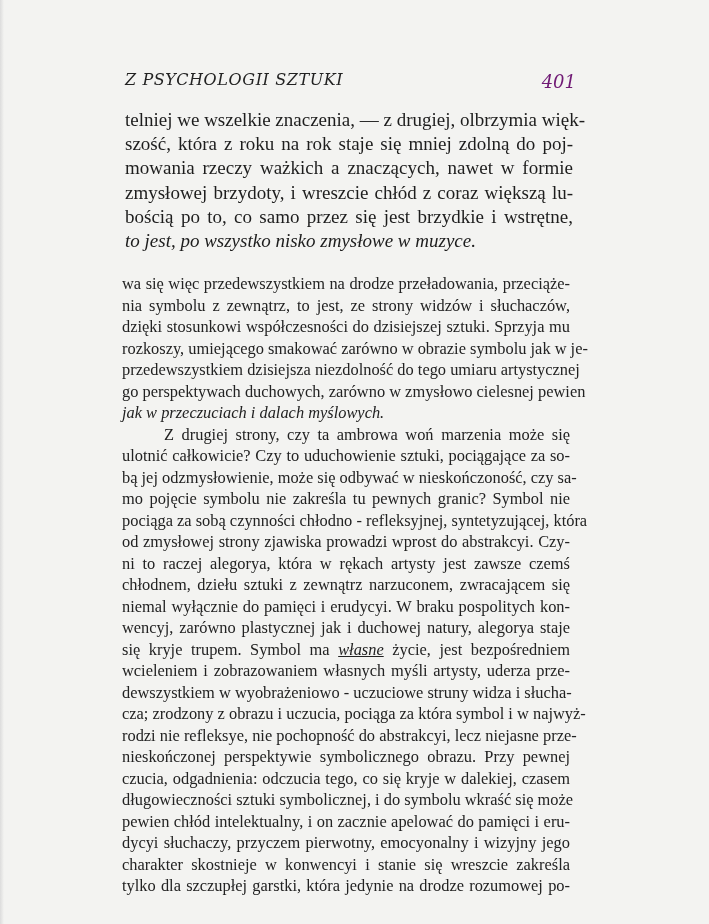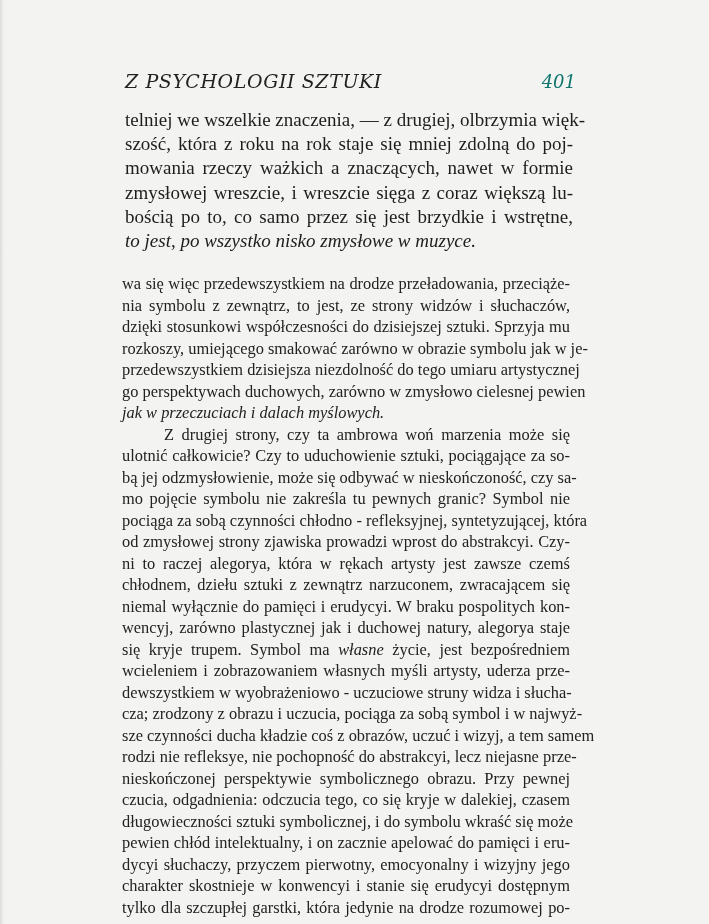--- a/index.html
+++ b/index.html
@@ -26,30 +26,30 @@
       top: 70px;
       width: 445px;
       height: 28px;
       font-family: "DejaVu Serif", serif;
       font-style: italic;
     }
     .running-title {
       position: absolute;
       left: 0;
       top: 0;
-      font-size: 19px;
+      font-size: 16px;
       letter-spacing: 0.6px;
       color: #222;
     }
     .page-number {
       position: absolute;
       right: -6px;
       top: 1px;
       font-size: 18px;
-      color: #0f766e;
+      color: #701a75;
     }
     .block-large {
       position: absolute;
       left: 125px;
       top: 108px;
       width: 448px;
       font-family: "Liberation Serif", serif;
       font-size: 19px;
       line-height: 24.2px;
     }
@@ -67,37 +67,37 @@
       display: block;
       white-space: nowrap;
       text-align: justify;
       text-align-last: justify;
       height: 1em;
     }
     .block-large .line { height: 24.2px; }
     .block-small .line { height: 21.5px; }
     .line.last { text-align-last: left; font-style: italic; }
     .line.indent { padding-left: 42px; }
-    em.spaced { font-style: italic; }
+    em.spaced { font-style: italic; text-decoration: underline; }
   </style>
 </head>
 <body>
 
 <div class="page-edge"></div>
 
 <div class="running-head">
   <span class="running-title">Z PSYCHOLOGII SZTUKI</span>
   <span class="page-number">401</span>
 </div>
 
 <div class="block-large">
   <span class="line">telniej we wszelkie znaczenia, — z drugiej, olbrzymia więk-</span>
   <span class="line">szość, która z roku na rok staje się mniej zdolną do poj-</span>
   <span class="line">mowania rzeczy ważkich a znaczących, nawet w formie</span>
-  <span class="line">zmysłowej wreszcie, i wreszcie sięga z coraz większą lu-</span>
+  <span class="line">zmysłowej brzydoty, i wreszcie chłód z coraz większą lu-</span>
   <span class="line">bością po to, co samo przez się jest brzydkie i wstrętne,</span>
   <span class="line last">to jest, po wszystko nisko zmysłowe w muzyce.</span>
 </div>
 
 <div class="block-small">
   <div>
     <span class="line">wa się więc przedewszystkiem na drodze przeładowania, przeciąże-</span>
     <span class="line">nia symbolu z zewnątrz, to jest, ze strony widzów i słuchaczów,</span>
     <span class="line">dzięki stosunkowi współczesności do dzisiejszej sztuki. Sprzyja mu</span>
     <span class="line">rozkoszy, umiejącego smakować zarówno w obrazie symbolu jak w je-</span>
@@ -112,24 +112,23 @@
     <span class="line">mo pojęcie symbolu nie zakreśla tu pewnych granic? Symbol nie</span>
     <span class="line">pociąga za sobą czynności chłodno - refleksyjnej, syntetyzującej, która</span>
     <span class="line">od zmysłowej strony zjawiska prowadzi wprost do abstrakcyi. Czy-</span>
     <span class="line">ni to raczej alegorya, która w rękach artysty jest zawsze czemś</span>
     <span class="line">chłodnem, dziełu sztuki z zewnątrz narzuconem, zwracającem się</span>
     <span class="line">niemal wyłącznie do pamięci i erudycyi. W braku pospolitych kon-</span>
     <span class="line">wencyj, zarówno plastycznej jak i duchowej natury, alegorya staje</span>
     <span class="line"><span>się kryje trupem. Symbol ma</span> <em class="spaced">własne</em> <span>życie, jest bezpośredniem</span></span>
     <span class="line">wcieleniem i zobrazowaniem własnych myśli artysty, uderza prze-</span>
     <span class="line">dewszystkiem w wyobrażeniowo - uczuciowe struny widza i słucha-</span>
-    <span class="line">cza; zrodzony z obrazu i uczucia, pociąga za sobą symbol i w najwyż-</span>
-    <span class="line">sze czynności ducha kładzie coś z obrazów, uczuć i wizyj, a tem samem</span>
+    <span class="line">cza; zrodzony z obrazu i uczucia, pociąga za która symbol i w najwyż-</span>
     <span class="line">rodzi nie refleksye, nie pochopność do abstrakcyi, lecz niejasne prze-</span>
     <span class="line">nieskończonej perspektywie symbolicznego obrazu. Przy pewnej</span>
     <span class="line">czucia, odgadnienia: odczucia tego, co się kryje w dalekiej, czasem</span>
     <span class="line">długowieczności sztuki symbolicznej, i do symbolu wkraść się może</span>
     <span class="line">pewien chłód intelektualny, i on zacznie apelować do pamięci i eru-</span>
     <span class="line">dycyi słuchaczy, przyczem pierwotny, emocyonalny i wizyjny jego</span>
-    <span class="line">charakter skostnieje w konwencyi i stanie się erudycyi dostępnym</span>
+    <span class="line">charakter skostnieje w konwencyi i stanie się wreszcie zakreśla</span>
     <span class="line">tylko dla szczupłej garstki, która jedynie na drodze rozumowej po-</span>
   </div>
 </div>
 
 </body></html>

